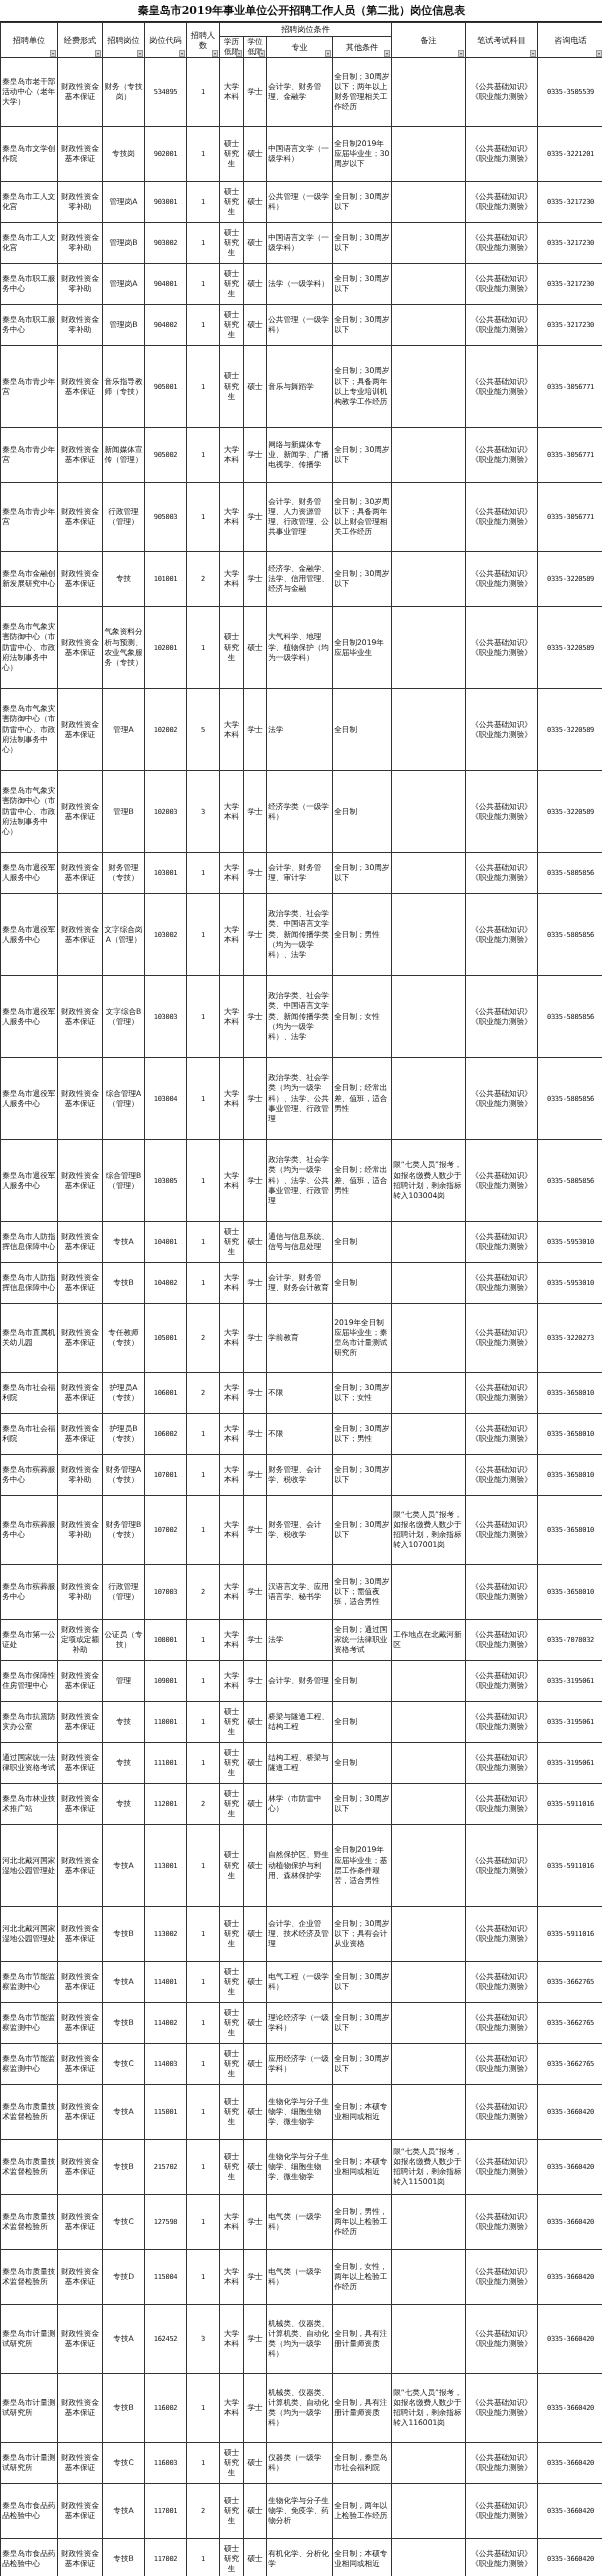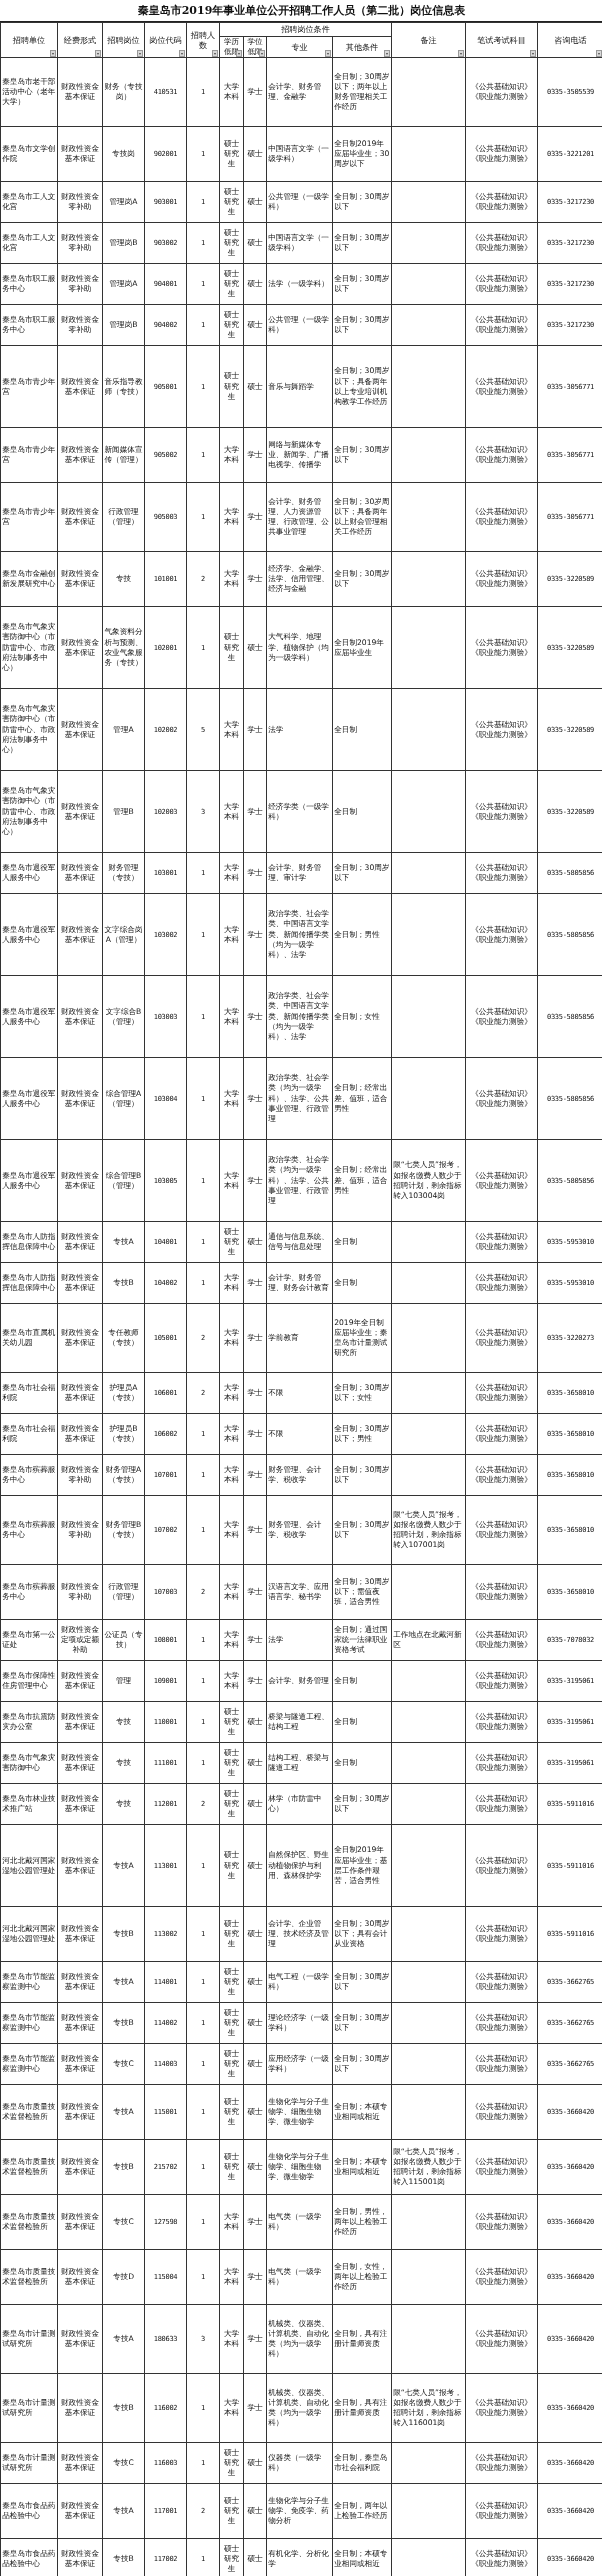--- a/index.html
+++ b/index.html
@@ -57,21 +57,21 @@
       <th style="font-size:7.6px"><span>学位低限</span><span class="filter"></span></th>
       <th><span>专业</span><span class="filter"></span></th>
       <th><span>其他条件</span><span class="filter"></span></th>
     </tr>
   </thead>
   <tbody id="rows">
       <tr class="row" style="height: 69px;">
         <td class="l">秦皇岛市老干部活动中心（老年大学）</td>
         <td class="c">财政性资金基本保证</td>
         <td class="c">财务（专技岗）</td>
-        <td class="num">410531</td>
+        <td class="num">534895</td>
         <td class="num">1</td>
         <td class="c">大学本科</td>
         <td class="c">学士</td>
         <td class="l">会计学、财务管理、金融学</td>
         <td class="l">全日制；30周岁以下；两年以上财务管理相关工作经历</td>
         <td class="l"></td>
         <td class="c">《公共基础知识》《职业能力测验》</td>
         <td class="num">0335-3505539</td>
       </tr>
       <tr class="row" style="height: 55px;">
@@ -460,21 +460,21 @@
         <td class="num">1</td>
         <td class="c">硕士研究生</td>
         <td class="c">硕士</td>
         <td class="l">桥梁与隧道工程、结构工程</td>
         <td class="l">全日制</td>
         <td class="l"></td>
         <td class="c">《公共基础知识》《职业能力测验》</td>
         <td class="num">0335-3195061</td>
       </tr>
       <tr class="row" style="height: 41px;">
-        <td class="l">秦皇岛市气象灾害防御中心</td>
+        <td class="l">通过国家统一法律职业资格考试</td>
         <td class="c">财政性资金基本保证</td>
         <td class="c">专技</td>
         <td class="num">111001</td>
         <td class="num">1</td>
         <td class="c">硕士研究生</td>
         <td class="c">硕士</td>
         <td class="l">结构工程、桥梁与隧道工程</td>
         <td class="l">全日制</td>
         <td class="l"></td>
         <td class="c">《公共基础知识》《职业能力测验》</td>
@@ -617,21 +617,21 @@
         <td class="l">电气类（一级学科）</td>
         <td class="l">全日制，女性，两年以上检验工作经历</td>
         <td class="l"></td>
         <td class="c">《公共基础知识》《职业能力测验》</td>
         <td class="num">0335-3660420</td>
       </tr>
       <tr class="row" style="height: 69px;">
         <td class="l">秦皇岛市计量测试研究所</td>
         <td class="c">财政性资金基本保证</td>
         <td class="c">专技A</td>
-        <td class="num">180633</td>
+        <td class="num">162452</td>
         <td class="num">3</td>
         <td class="c">大学本科</td>
         <td class="c">学士</td>
         <td class="l">机械类、仪器类、计算机类、自动化类（均为一级学科）</td>
         <td class="l">全日制，具有注册计量师资质</td>
         <td class="l"></td>
         <td class="c">《公共基础知识》《职业能力测验》</td>
         <td class="num">0335-3660420</td>
       </tr>
       <tr class="row" style="height: 69px;">

